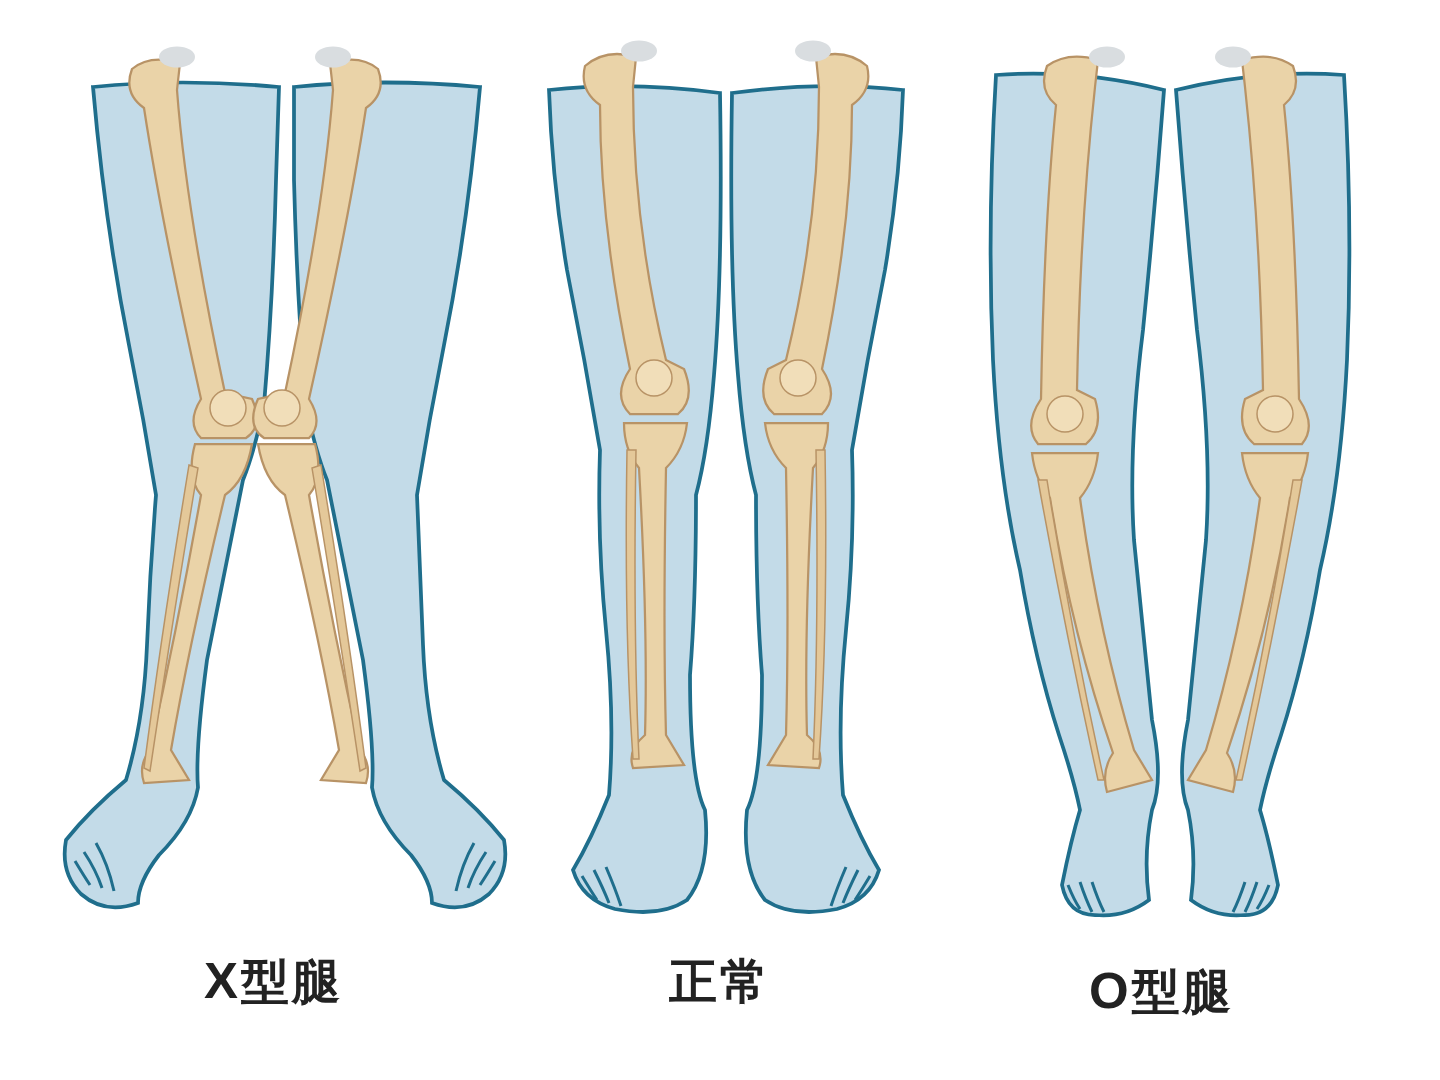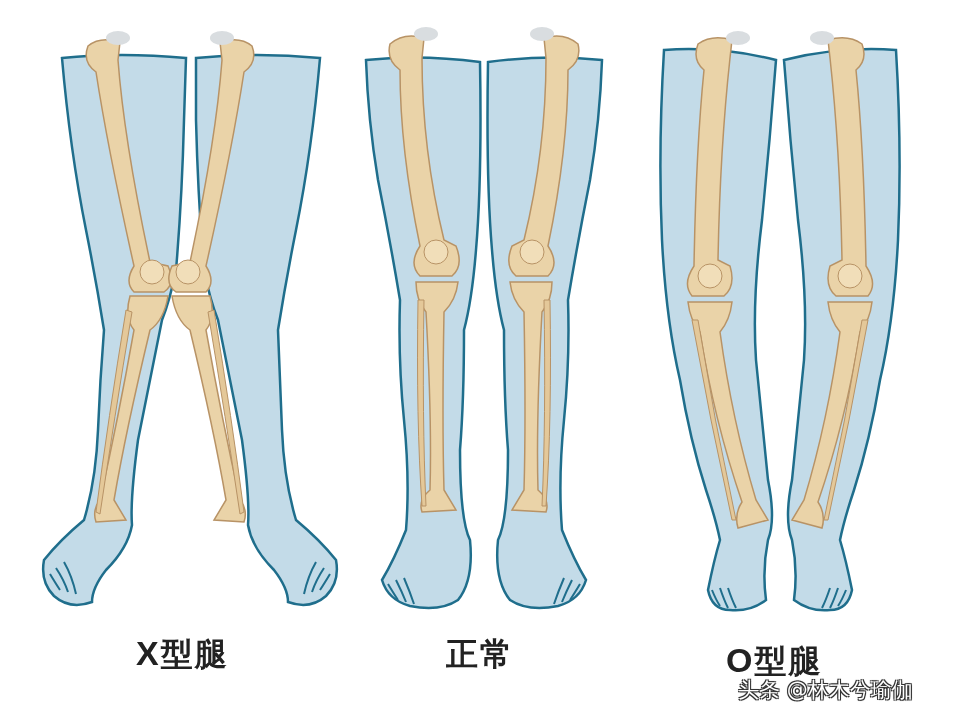--- a/index.html
+++ b/index.html
@@ -108,14 +108,13 @@
       <path d="M56,282 L98,282 Q96,300 84,312 Q82,420 84,490 L96,510 L62,512 Q58,500 70,490 Q72,420 66,312 Q56,300 56,282 Z" fill="#ead3a8" stroke="#b89366" stroke-width="1.5"></path>
       <path d="M58,300 L64,300 Q62,420 66,506 L62,506 Q56,420 58,300 Z" fill="#e4c899" stroke="#b89366"></path>
       <path d="M192,282 L150,282 Q152,300 164,312 Q166,420 164,490 L152,510 L186,512 Q190,500 178,490 Q176,420 182,312 Q192,300 192,282 Z" fill="#ead3a8" stroke="#b89366" stroke-width="1.5"></path>
       <path d="M190,300 L184,300 Q186,420 182,506 L186,506 Q192,420 190,300 Z" fill="#e4c899" stroke="#b89366"></path>
     </svg>
     <div class="label" style="left:86px;">
       <span>正常</span>
     </div>
   </div>
 
-  <div class="watermark">头条 @林木兮瑜伽</div>
 </div>
 
 </body></html>

